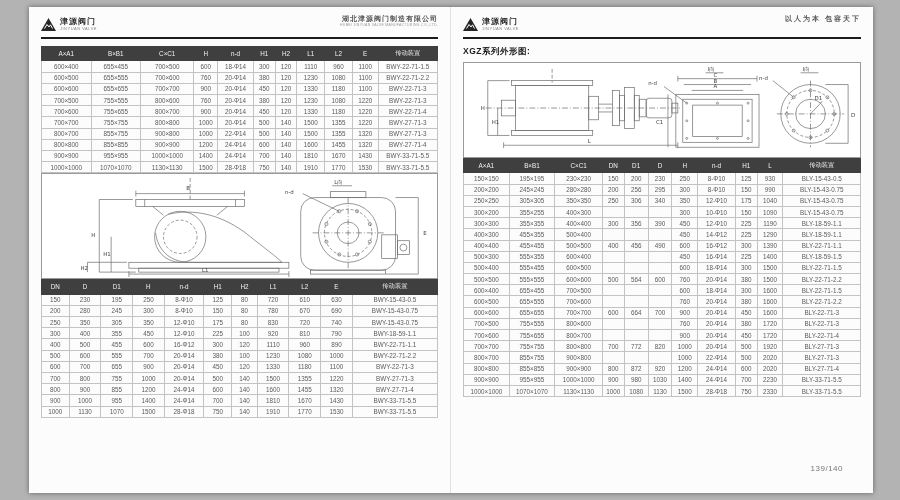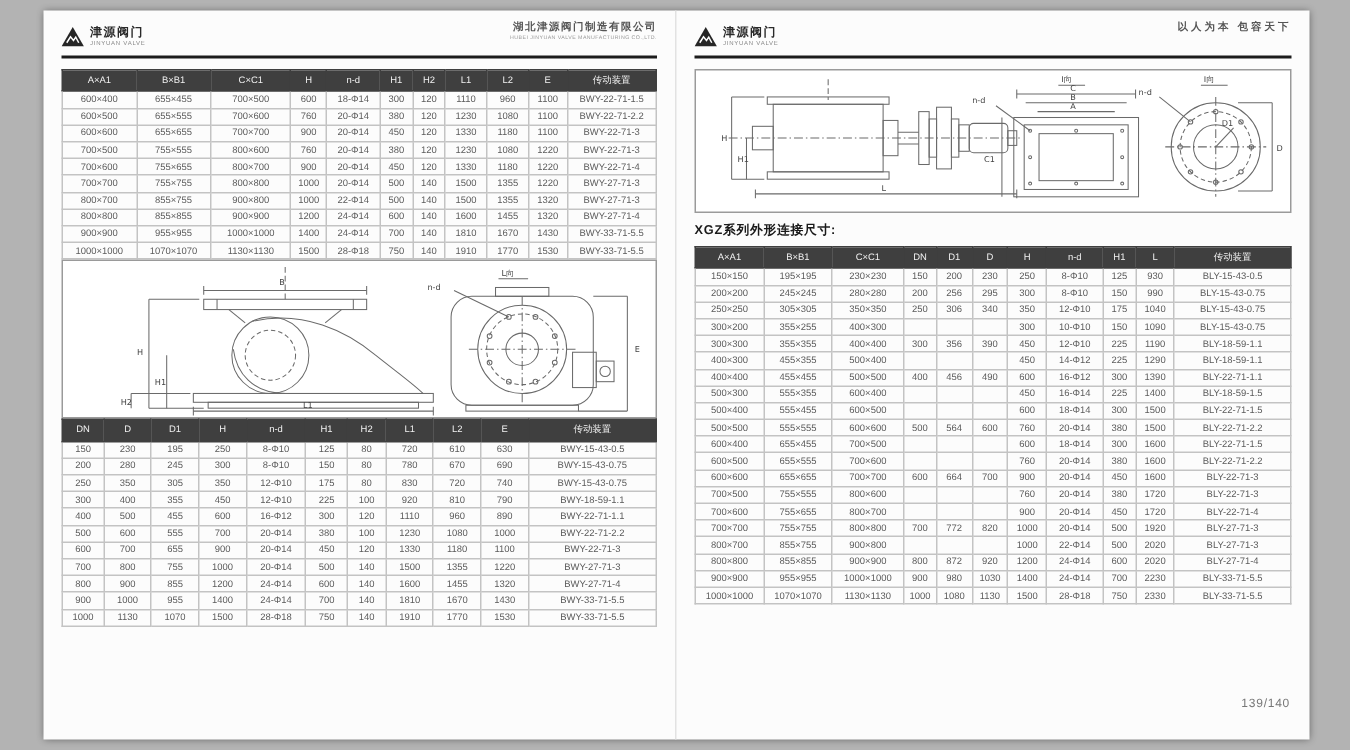--- a/index.html
+++ b/index.html
@@ -43,21 +43,21 @@
   table.spec-table td {
     border:1px solid #c3c3c3; padding:1.6px 0; white-space:nowrap;
     overflow:hidden;
   }
 
   
   .drawing-box { border:1px solid #9a9a9a; background:#fff; }
   .drawing-box svg { display:block; width:100%; height:100%; }
   .drawing-box svg text { font-family:"DejaVu Sans",sans-serif; font-size:5.5px; fill:#444; stroke:none; }
 
-  .page-number { position:absolute; right:13px; bottom:20px; font-size:8px; color:#777; letter-spacing:.5px; }
+  .page-number { position:absolute; right:30px; bottom:20px; font-size:8px; color:#777; letter-spacing:.5px; }
 
   .mt2{margin-top:2px;} .mt4{margin-top:4px;} .mt6{margin-top:6px;}
 </style>
 </head>
 <body>
 
 <div class="spread">
 
   <div class="page left-page">
     <div class="page-header">
@@ -502,20 +502,21 @@
           <span class="brand-name">津源阀门</span>
           <span class="brand-sub">JINYUAN VALVE</span>
         </div>
       </div>
       <div class="header-right">
         <div class="slogan">以人为本  包容天下</div>
       </div>
     </div>
     <div class="header-rule"></div>
 
+    <div class="section-title mt2">XGZ系列外形图:</div>
 
     <div class="drawing-box" style="height:96px;">
       <svg viewBox="0 0 400 96" preserveAspectRatio="none">
         <g stroke="#6a6a6a" stroke-width="0.7" fill="none">
 
           <line x1="22" y1="46" x2="220" y2="46" stroke-dasharray="6,2,1,2"></line>
           <line x1="89" y1="6" x2="89" y2="20" stroke-dasharray="4,2"></line>
           <rect x="48" y="18" width="82" height="5"></rect>
           <rect x="52" y="23" width="74" height="46"></rect>
           <rect x="48" y="69" width="82" height="5"></rect>
@@ -587,21 +588,20 @@
           <text x="252" y="26">A</text>
           <text x="186" y="22">n-d</text>
           <text x="194" y="62">C1</text>
           <text x="342" y="8">I向</text>
           <text x="298" y="17">n-d</text>
           <text x="354" y="38">D1</text>
           <text x="391" y="55">D</text>
         </svg>
     </div>
 
-    <div class="section-title mt6">XGZ系列外形连接尺寸:</div>
 
     <table class="spec-table">
       <colgroup>
         <col style="width:11.5%">
           <col style="width:11.5%">
           <col style="width:12%">
           <col style="width:5.5%">
         <col style="width:6%">
           <col style="width:6%">
           <col style="width:6.5%">

